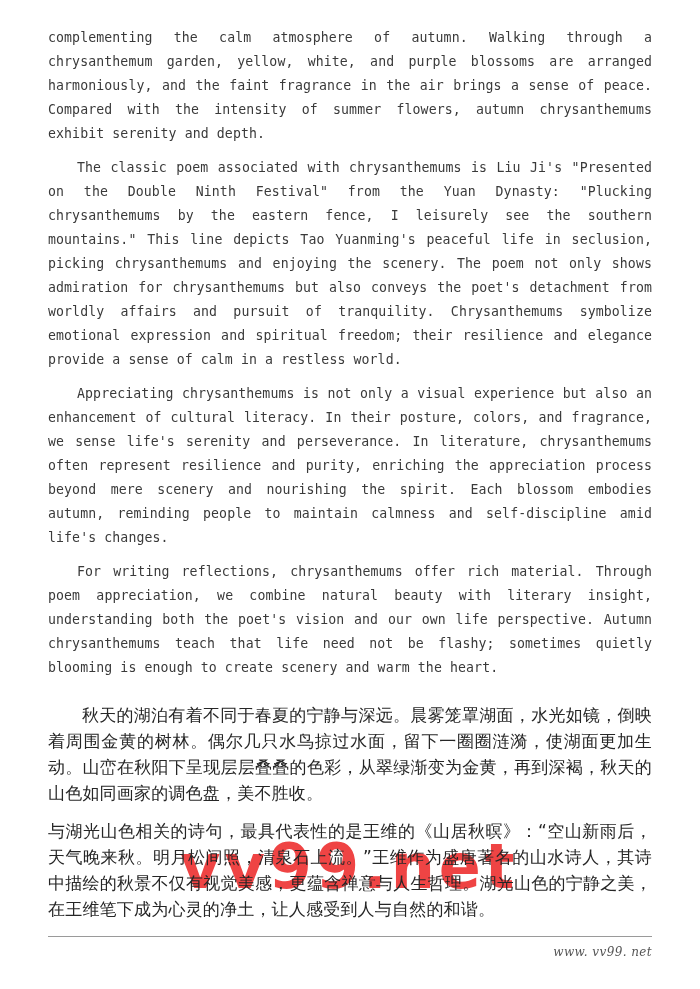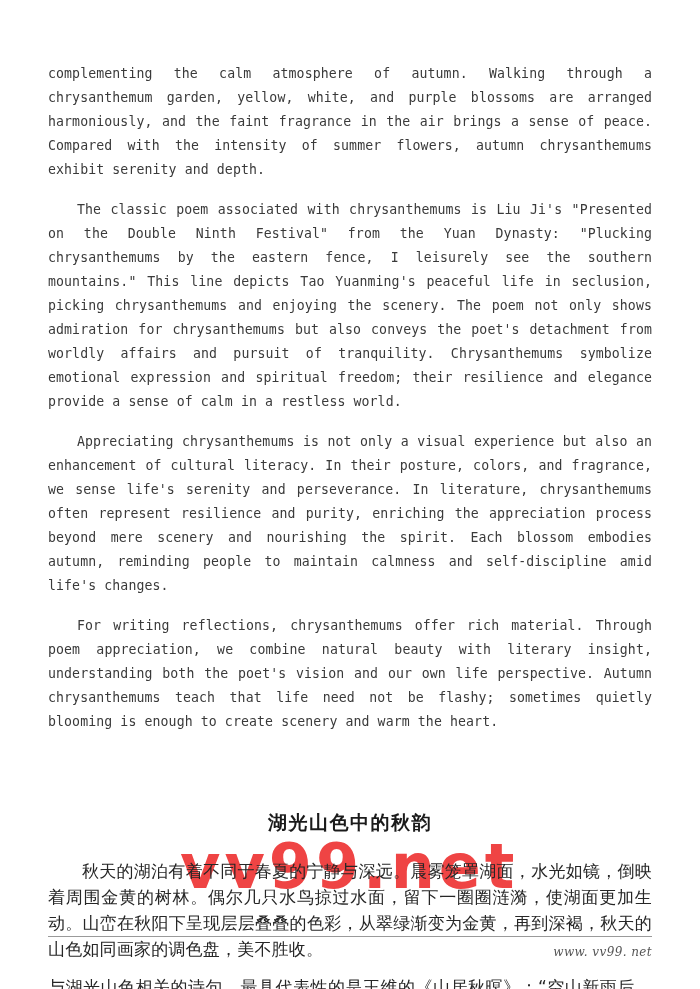--- a/index.html
+++ b/index.html
@@ -39,40 +39,40 @@
     line-height: 1;
     user-select: none;
     pointer-events: none;
     z-index: 0;
   }
 
   
   .en-block {
     position: relative;
     z-index: 2;
-    padding-top: 62px;
+    padding-top: 26px;
   }
 
   p.en {
     margin: 0 0 0 0;
     font-family: "DejaVu Sans Mono", "Liberation Mono", monospace;
     font-size: 13.2px;
     line-height: 24px;
     color: #3a3a3a;
     text-align: justify;
     text-justify: inter-word;
     letter-spacing: 0.1px;
   }
 
   p.en.indent {
     text-indent: 2.2em;
   }
 
   p.en + p.en {
-    margin-top: 16px;
+    margin-top: 10px;
   }
 
   
   h2.cn-heading {
     position: relative;
     z-index: 2;
     margin: 0;
     padding-top: 74px;
     font-family: "DejaVu Sans", "Liberation Sans", sans-serif;
     font-weight: bold;
@@ -143,21 +143,20 @@
 
   <div class="content">
 
     <div class="en-block">
       <p class="en">complementing the calm atmosphere of autumn. Walking through a chrysanthemum garden, yellow, white, and purple blossoms are arranged harmoniously, and the faint fragrance in the air brings a sense of peace. Compared with the intensity of summer flowers, autumn chrysanthemums exhibit serenity and depth.</p>
       <p class="en indent">The classic poem associated with chrysanthemums is Liu Ji's "Presented on the Double Ninth Festival" from the Yuan Dynasty: "Plucking chrysanthemums by the eastern fence, I leisurely see the southern mountains." This line depicts Tao Yuanming's peaceful life in seclusion, picking chrysanthemums and enjoying the scenery. The poem not only shows admiration for chrysanthemums but also conveys the poet's detachment from worldly affairs and pursuit of tranquility. Chrysanthemums symbolize emotional expression and spiritual freedom; their resilience and elegance provide a sense of calm in a restless world.</p>
       <p class="en indent">Appreciating chrysanthemums is not only a visual experience but also an enhancement of cultural literacy. In their posture, colors, and fragrance, we sense life's serenity and perseverance. In literature, chrysanthemums often represent resilience and purity, enriching the appreciation process beyond mere scenery and nourishing the spirit. Each blossom embodies autumn, reminding people to maintain calmness and self-discipline amid life's changes.</p>
       <p class="en indent">For writing reflections, chrysanthemums offer rich material. Through poem appreciation, we combine natural beauty with literary insight, understanding both the poet's vision and our own life perspective. Autumn chrysanthemums teach that life need not be flashy; sometimes quietly blooming is enough to create scenery and warm the heart.</p>
     </div>
 
-    <h2 class="cn-heading">湖光山色中的秋韵</h2>
 
     <div class="cn-block">
       <p class="cn indent">秋天的湖泊有着不同于春夏的宁静与深远。晨雾笼罩湖面，水光如镜，倒映着周围金黄的树林。偶尔几只水鸟掠过水面，留下一圈圈涟漪，使湖面更加生动。山峦在秋阳下呈现层层叠叠的色彩，从翠绿渐变为金黄，再到深褐，秋天的山色如同画家的调色盘，美不胜收。</p>
       <p class="cn">与湖光山色相关的诗句，最具代表性的是王维的《山居秋暝》：“空山新雨后，天气晚来秋。明月松间照，清泉石上流。”王维作为盛唐著名的山水诗人，其诗中描绘的秋景不仅有视觉美感，更蕴含禅意与人生哲理。湖光山色的宁静之美，在王维笔下成为心灵的净土，让人感受到人与自然的和谐。</p>
 
     </div>
 
   </div>
 
   <div class="footer">

